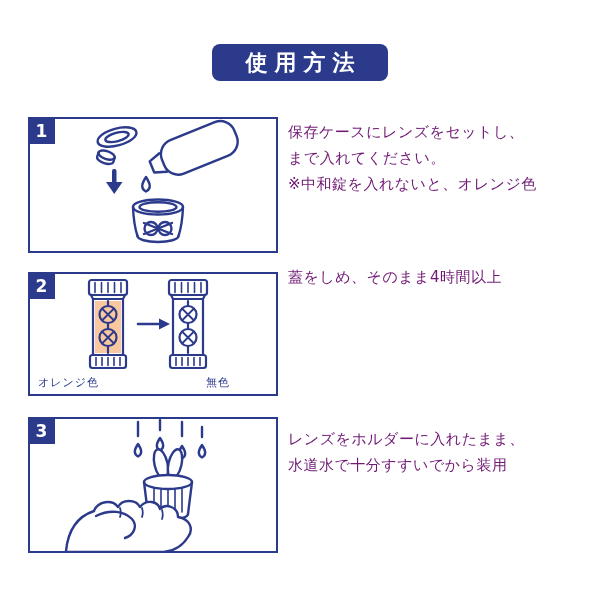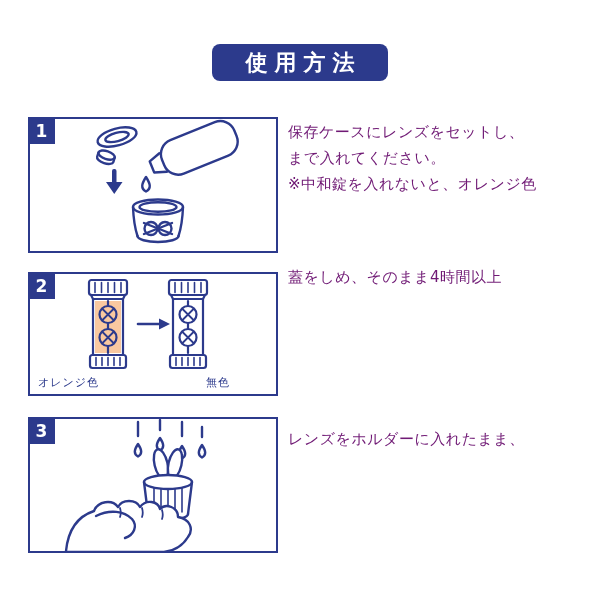--- a/index.html
+++ b/index.html
@@ -139,15 +139,16 @@
       </g>
       <g>
         <path fill="#ffffff" d="M36 132 C38 112 46 98 64 92 C68 82 82 80 88 88 C92 80 106 80 110 88 C116 80 128 82 130 90 C136 84 148 88 148 98 C160 100 164 110 158 118 C152 128 142 132 134 133 L36 133 Z"></path>
         <path d="M66 97 C80 90 94 92 102 100 C108 107 104 116 95 119"></path>
         <path d="M90 89 q1.5 5 0 9 M112 89 q1.5 5 0 9 M132 91 q1.5 5 0 9" stroke-width="1.8"></path>
       </g>
     </svg>
   </div>
   <div class="steptext" id="text3">
     <div>レンズをホルダーに入れたまま、</div>
+    <div>水道水で十分すすいでから装用</div>
   </div>
 
 </div>
 
 </body></html>

